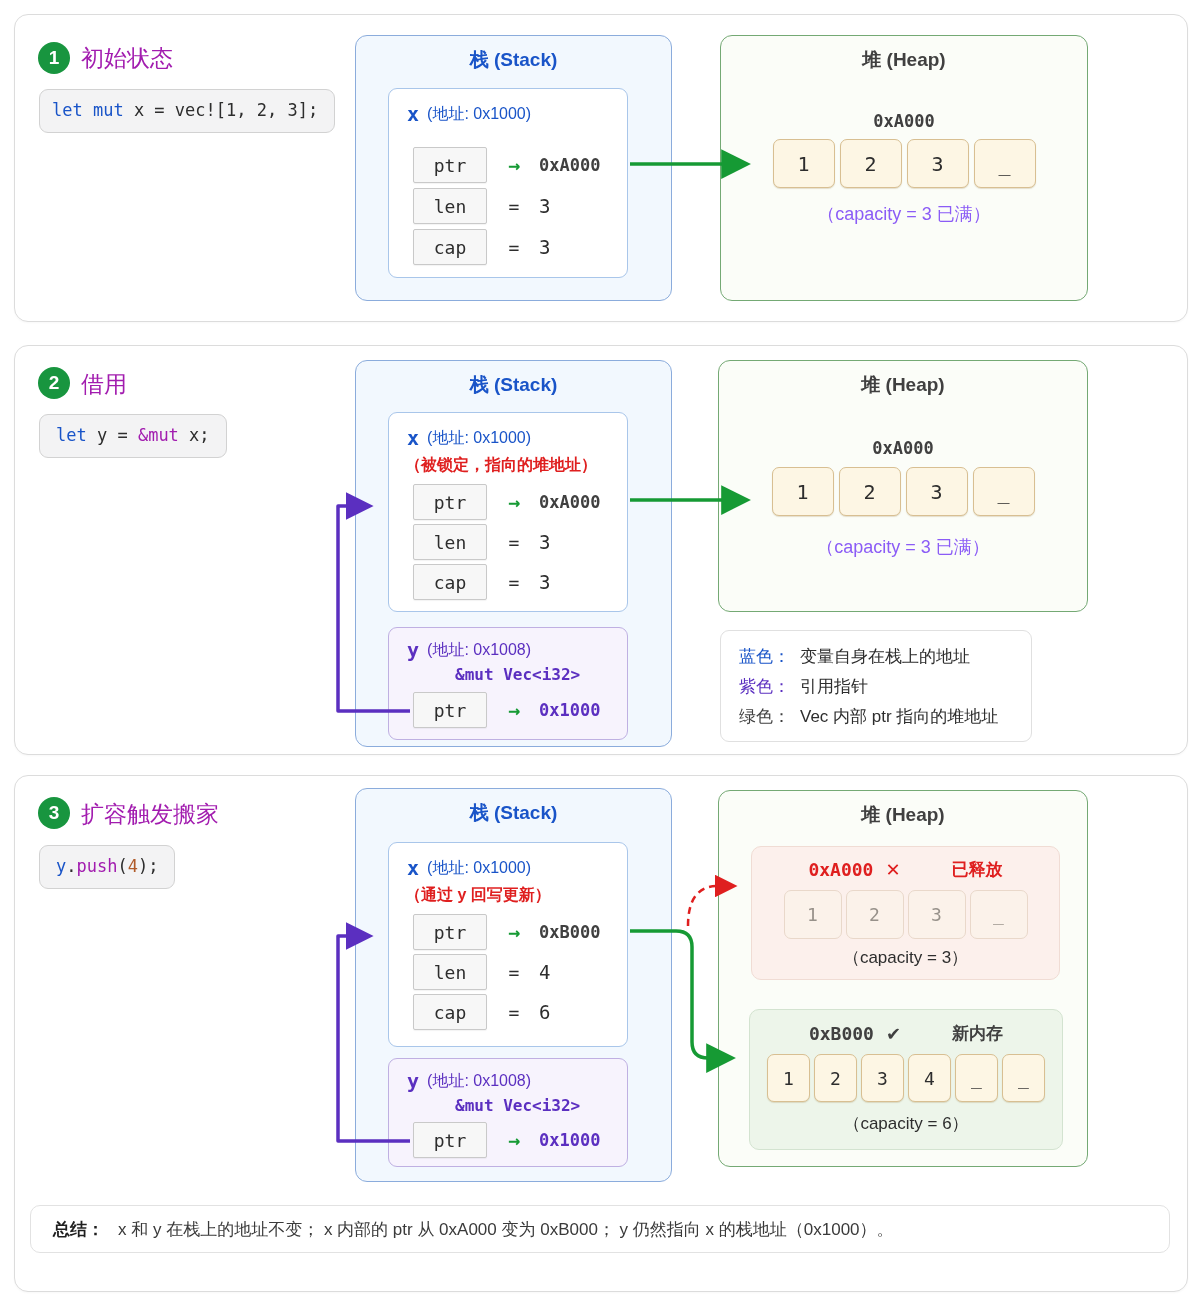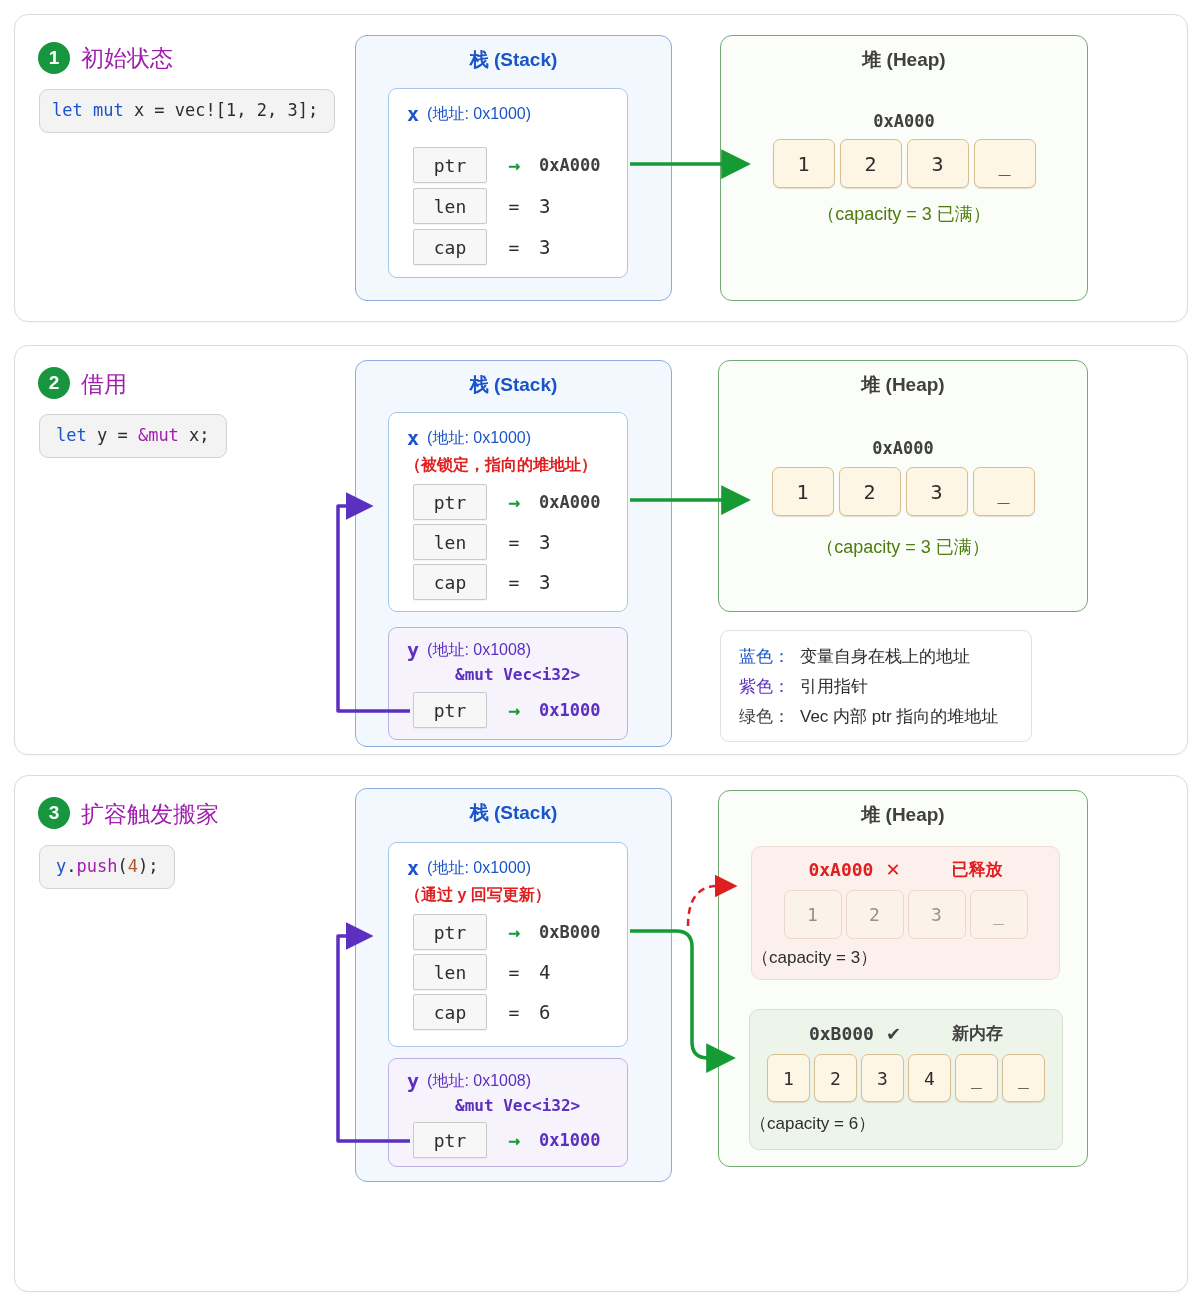--- a/index.html
+++ b/index.html
@@ -36,29 +36,29 @@
   .fval.dark{font-weight:normal;font-size:19px;color:#2d2d2d;}
   .heap-addr{position:absolute;left:0;right:0;text-align:center;font-family:"DejaVu Sans Mono","Liberation Mono",monospace;
              font-size:17px;font-weight:bold;}
   .cellrow{position:absolute;left:0;right:0;display:flex;justify-content:center;gap:5px;}
   .cell{width:62px;height:49px;background:#fdf6e4;border:1px solid #d8bf92;border-radius:7px;box-sizing:border-box;
         display:flex;align-items:center;justify-content:center;
         font-family:"DejaVu Sans Mono","Liberation Mono",monospace;font-size:20px;color:#2d2d2d;box-shadow:0 1px 1px rgba(160,130,70,.25);}
   .cell.small{width:58px;font-size:18px;}
   .cell.tiny{width:43px;height:48px;font-size:18px;}
   .cell.faded{background:#fbf2ea;border-color:#e9d8ca;color:#97918a;box-shadow:none;}
-  .heap-cap{position:absolute;left:0;right:0;text-align:center;font-size:18px;color:#4d7c0f;}
+  .heap-cap{position:absolute;left:0;right:0;text-align:center;font-size:18px;color:#8b5cf6;}
   .subheap{position:absolute;border-radius:10px;}
   .subheap.freed{background:#fcf0ec;border:1px solid #f0dcd4;}
   .subheap.fresh{background:#edf5ea;border:1px solid #d3e3d0;}
   .subtitle{position:absolute;left:0;right:0;display:flex;align-items:center;justify-content:center;gap:12px;font-weight:bold;}
   .subtitle .addr{font-family:"DejaVu Sans Mono","Liberation Mono",monospace;font-size:18px;}
   .subtitle .mark{font-size:18px;}
   .subtitle .lbl{font-size:17px;margin-left:39px;}
-  .sub-cap{position:absolute;left:0;right:0;font-size:17px;color:#2d2d2d;}
+  .sub-cap{position:absolute;left:0;right:0;text-align:center;font-size:17px;color:#2d2d2d;}
   .legendbox{position:absolute;background:#ffffff;border:1px solid #e0e0e0;border-radius:9px;padding:11px 18px;box-sizing:border-box;}
   .legend-line{font-size:17px;line-height:30px;color:#2d2d2d;display:flex;}
   .legend-term{margin-right:10px;flex:none;}
   .summarybox{position:absolute;background:#ffffff;border:1px solid #e2e2e2;border-radius:10px;
               display:flex;align-items:center;padding:0 22px;box-sizing:border-box;font-size:17px;color:#3a3a3a;}
   .summary-label{font-weight:bold;color:#1f1f1f;margin-right:14px;flex:none;}
   #arrow-layer{position:absolute;left:0;top:0;width:1200px;height:1304px;pointer-events:none;}
 </style>
 </head>
 <body>
@@ -252,20 +252,24 @@
         <div class="cell tiny">2</div>
         <div class="cell tiny">3</div>
         <div class="cell tiny">4</div>
         <div class="cell tiny">_</div>
         <div class="cell tiny">_</div>
       </div>
       <div class="sub-cap" style="top:102px;">（capacity = 6）</div>
     </div>
   </div>
 
+  <div class="summarybox" style="left:30px;top:1205px;width:1140px;height:48px;">
+    <span class="summary-label">总结：</span>
+    <span class="summary-text">x 和 y 在栈上的地址不变； x 内部的 ptr 从 0xA000 变为 0xB000； y 仍然指向 x 的栈地址（0x1000）。</span>
+  </div>
 
   <svg id="arrow-layer" viewBox="0 0 1200 1304" xmlns="http://www.w3.org/2000/svg">
     <defs>
       <marker id="ag" viewBox="0 0 10 10" refX="8" refY="5" markerWidth="8.5" markerHeight="8.5" orient="auto">
         <path d="M0 0 L10 5 L0 10 z" fill="#169a34"></path>
       </marker>
       <marker id="ap" viewBox="0 0 10 10" refX="8" refY="5" markerWidth="8" markerHeight="8" orient="auto">
         <path d="M0 0 L10 5 L0 10 z" fill="#5b2fc0"></path>
       </marker>
       <marker id="ar" viewBox="0 0 10 10" refX="8" refY="5" markerWidth="9" markerHeight="9" orient="auto">

